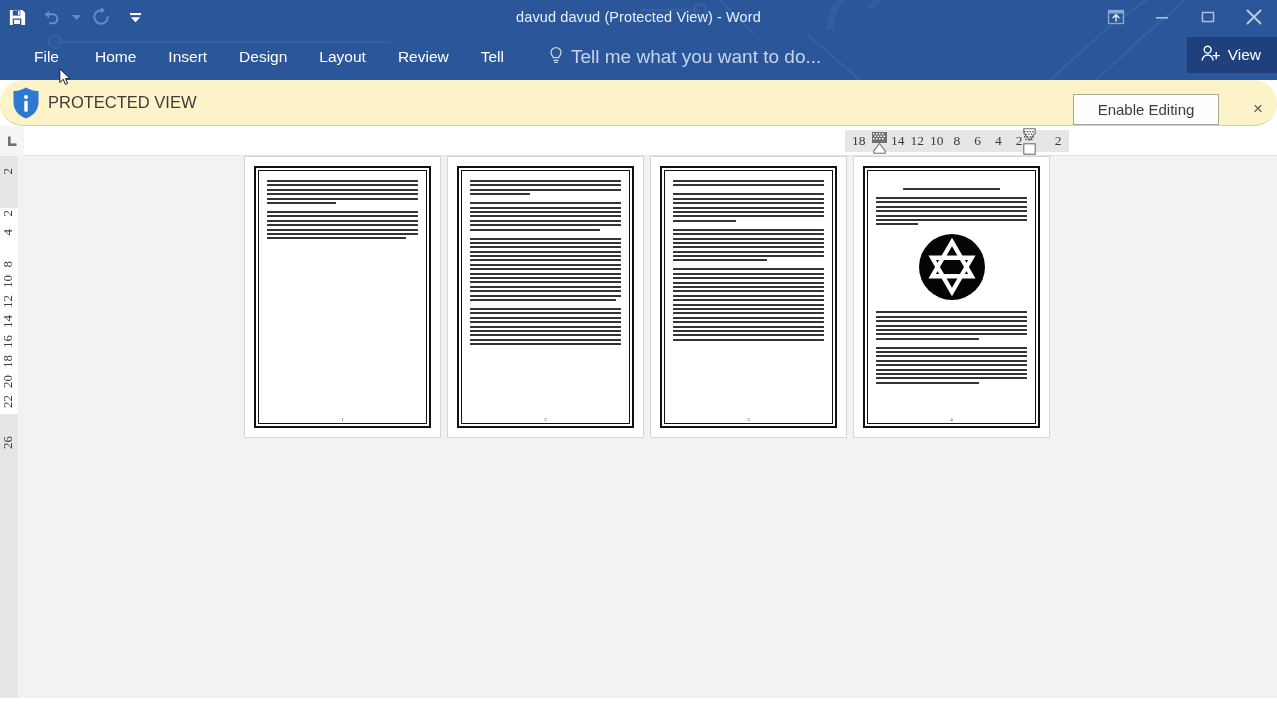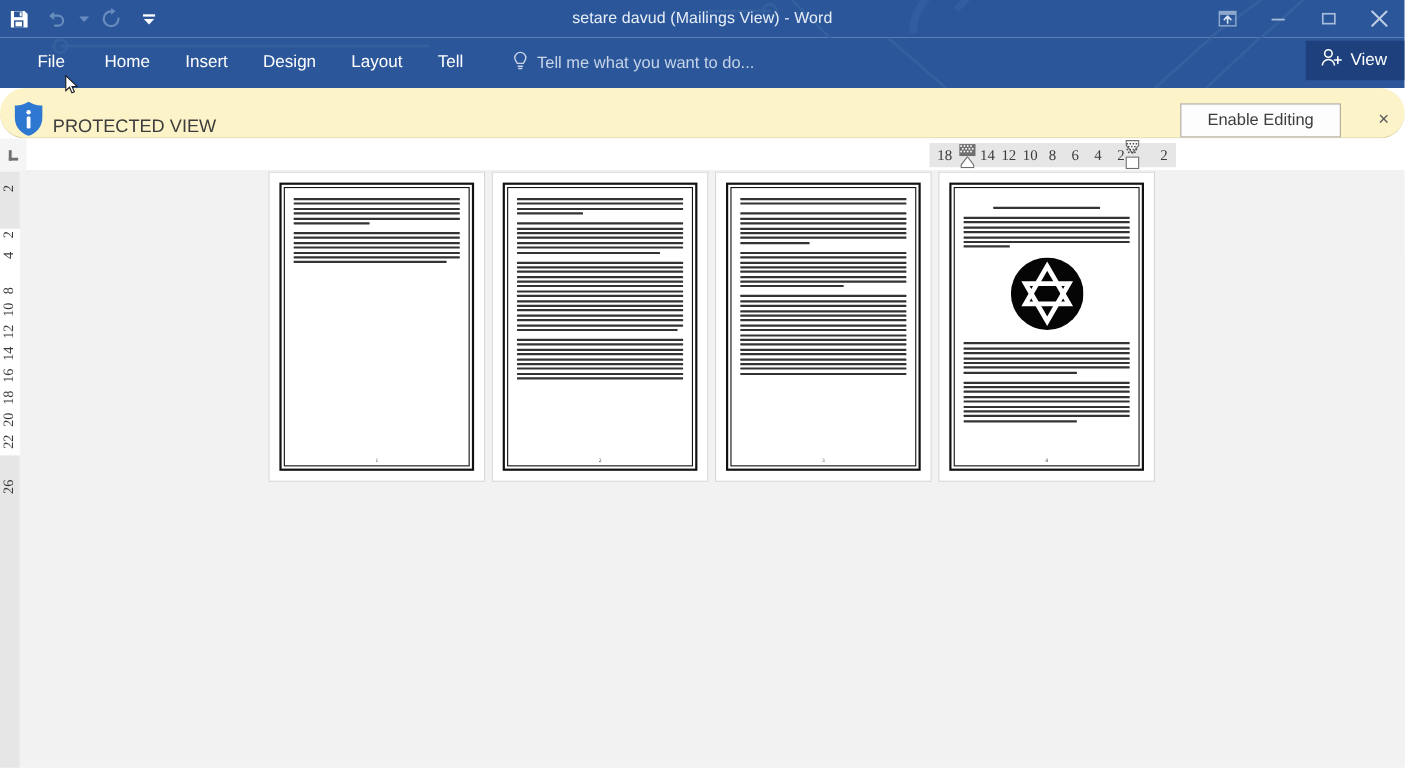--- a/index.html
+++ b/index.html
@@ -69,39 +69,39 @@
     height: 46px;
     line-height: 46px;
     white-space: nowrap;
   }
   .tab.file { padding: 0 20px 0 16px; }
   .tellme {
     position: relative;
     display: flex; align-items: center; gap: 7px;
     margin-left: 28px;
     color: #C7D4E8;
-    font-size: 15px;
+    font-size: 19px;
     white-space: nowrap;
   }
   .share-btn {
     position: absolute; right: 0; top: 3px;
     height: 36px;
     background: #1E417E;
     display: flex; align-items: center; gap: 7px;
     padding: 0 16px 0 13px;
     color: #ffffff; font-size: 15.5px;
   }
 
   
   .pvbar {
     position: relative;
     height: 46px;
     background: #FCF3C8;
     border-bottom: 1px solid #D9D0A0;
-    display: flex; align-items: flex-end; border-radius: 25px;
+    display: flex; align-items: center; border-radius: 25px;
   }
   .pv-icon { margin-left: 8px; width: 36px; display:flex; justify-content:center; }
   .pv-label {
     color: #3C3C3C;
     font-size: 16.5px;
     margin-left: 4px;
     white-space: nowrap;
   }
   .pv-msg {
     color: #3C3C3C;
@@ -297,21 +297,21 @@
       </svg>
     </div>
     <div class="qat-btn" title="Customize Quick Access Toolbar">
       <svg width="13" height="13" viewBox="0 0 13 13">
         <rect x="1" y="2" width="11" height="2.1" fill="#FFFFFF"></rect>
         <path d="M1.8 6.2 L11.2 6.2 L6.5 11.2 z" fill="#FFFFFF"></path>
       </svg>
     </div>
   </div>
 
-  <div class="title-text">setare davud (Mailings View) - Word</div>
+  <div class="title-text">davud davud (Protected View) - Word</div>
 
   <div class="wincontrols">
     <div class="wc-btn" title="Ribbon Display Options">
       <svg width="20" height="20" viewBox="0 0 20 20">
         <rect x="2.5" y="3.5" width="15" height="13" stroke="#8FA9CE" stroke-width="1.3" fill="none"></rect>
         <rect x="2.5" y="3.5" width="15" height="3" fill="#8FA9CE"></rect>
         <path d="M10 14 L10 8 M7 10.8 L10 7.6 L13 10.8" stroke="#D8E2F0" stroke-width="1.5" fill="none" stroke-linecap="round" stroke-linejoin="round"></path>
       </svg>
     </div>
     <div class="wc-btn" title="Minimize">
@@ -342,20 +342,21 @@
       <path d="M 1090 52 L 1150 -4"></path>
     </g>
   </svg>
 
   <div class="tabs">
     <div class="tab file">File</div>
     <div class="tab">Home</div>
     <div class="tab">Insert</div>
     <div class="tab">Design</div>
     <div class="tab">Layout</div>
+    <div class="tab">Review</div>
     <div class="tab">Tell</div>
 
     <div class="tellme">
       <span>
         <svg width="16" height="18" viewBox="0 0 16 18">
           <path d="M8 1.6 a5 5 0 0 1 5 5 c0 2.3 -1.7 3.6 -2.3 5 h-5.4 c-0.6 -1.4 -2.3 -2.7 -2.3 -5 a5 5 0 0 1 5 -5 z" stroke="#C7D4E8" stroke-width="1.3" fill="none"></path>
           <path d="M6 14.3 h4 M6.6 16.3 h2.8" stroke="#C7D4E8" stroke-width="1.3" stroke-linecap="round"></path>
         </svg>
       </span>
       <span>Tell me what you want to do...</span>

